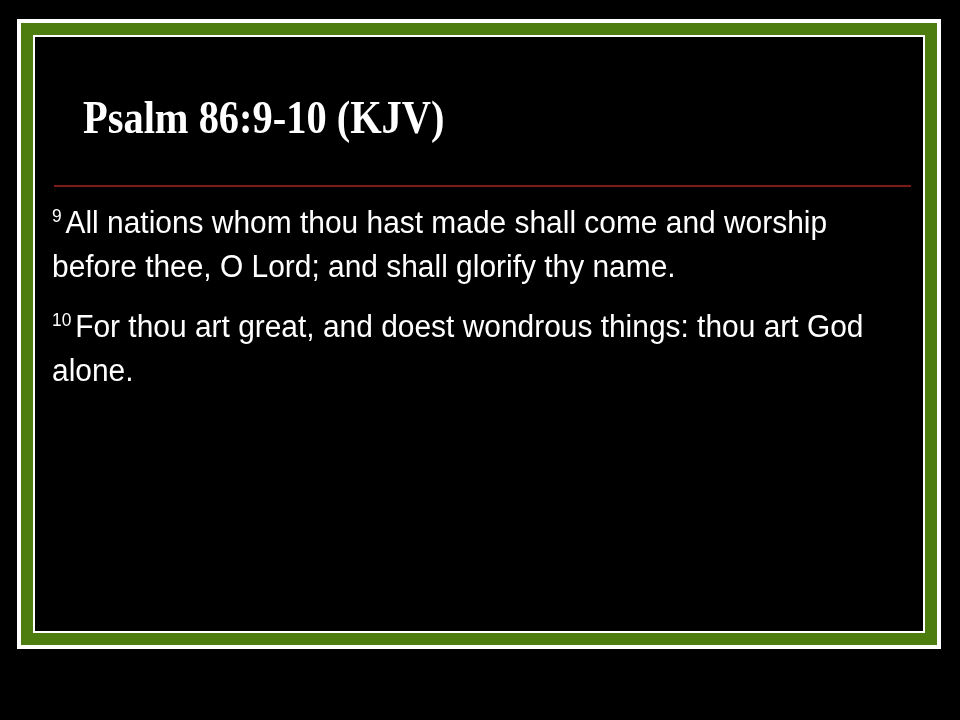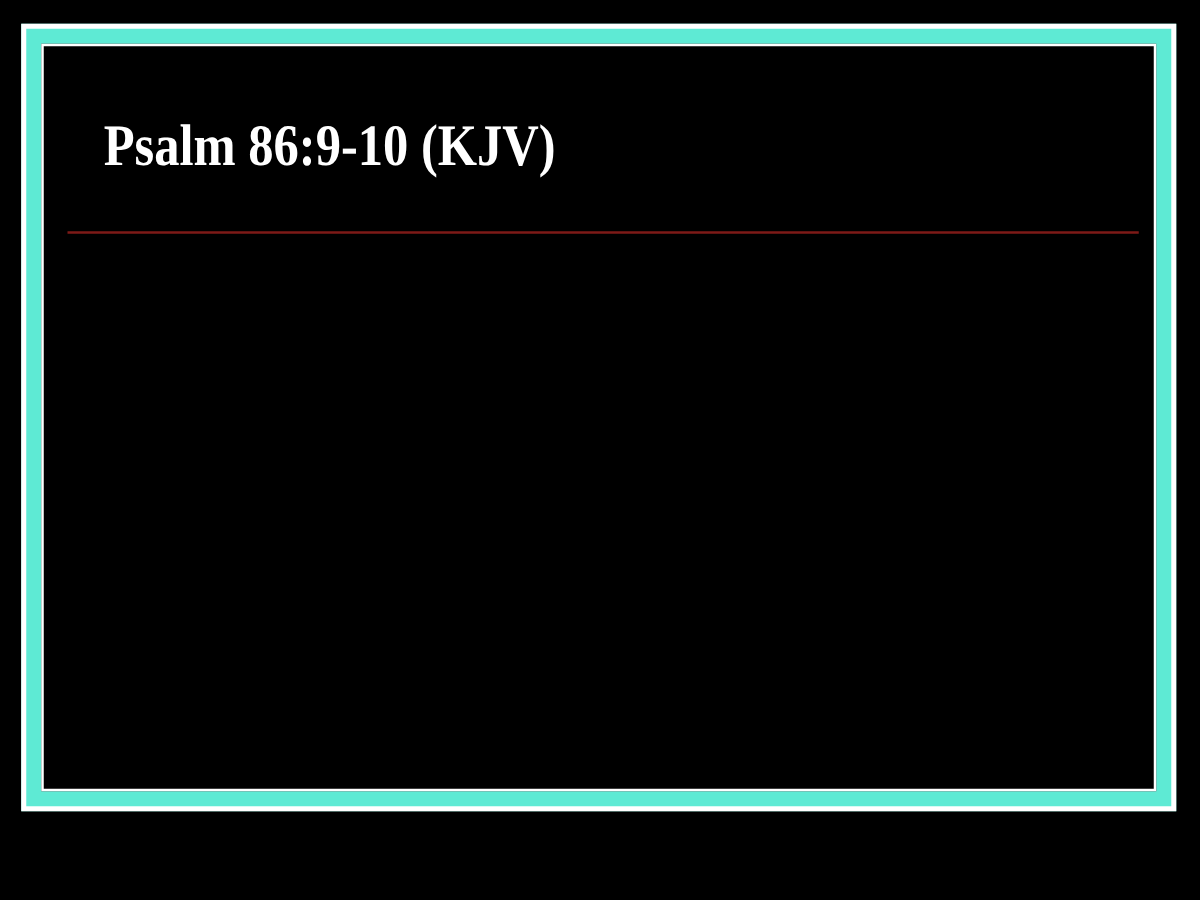--- a/index.html
+++ b/index.html
@@ -24,21 +24,21 @@
 
   
   .frame-outer {
     position: absolute;
     left: 17px;
     top: 19px;
     width: 924px;
     height: 630px;
     border: 4px solid #ffffff;
     box-sizing: border-box;
-    background: #5eead4;
+    background: #4d7c0f;
   }
 
   
   .frame-inner {
     position: absolute;
     left: 12px;
     top: 12px;
     right: 12px;
     bottom: 12px;
     border: 2px solid #ffffff;
@@ -120,18 +120,29 @@
 <div class="slide-stage">
 
   <div class="frame-outer">
     <div class="frame-inner">
       <div class="slide-content">
 
         <div class="slide-title">Psalm 86:9-10 (KJV)</div>
 
         <div class="title-rule"></div>
 
+        <div class="body-block">
+
+          <p class="verse verse-9">
+            <span class="verse-num">9</span><span>All nations whom thou hast made shall come and worship before thee, O Lord; and shall glorify thy name.</span>
+          </p>
+
+          <p class="verse verse-10">
+            <span class="verse-num">10</span><span>For thou art great, and doest wondrous things: thou art God alone.</span>
+          </p>
+
+        </div>
 
       </div>
     </div>
   </div>
 
 </div>
 
 </body></html>

